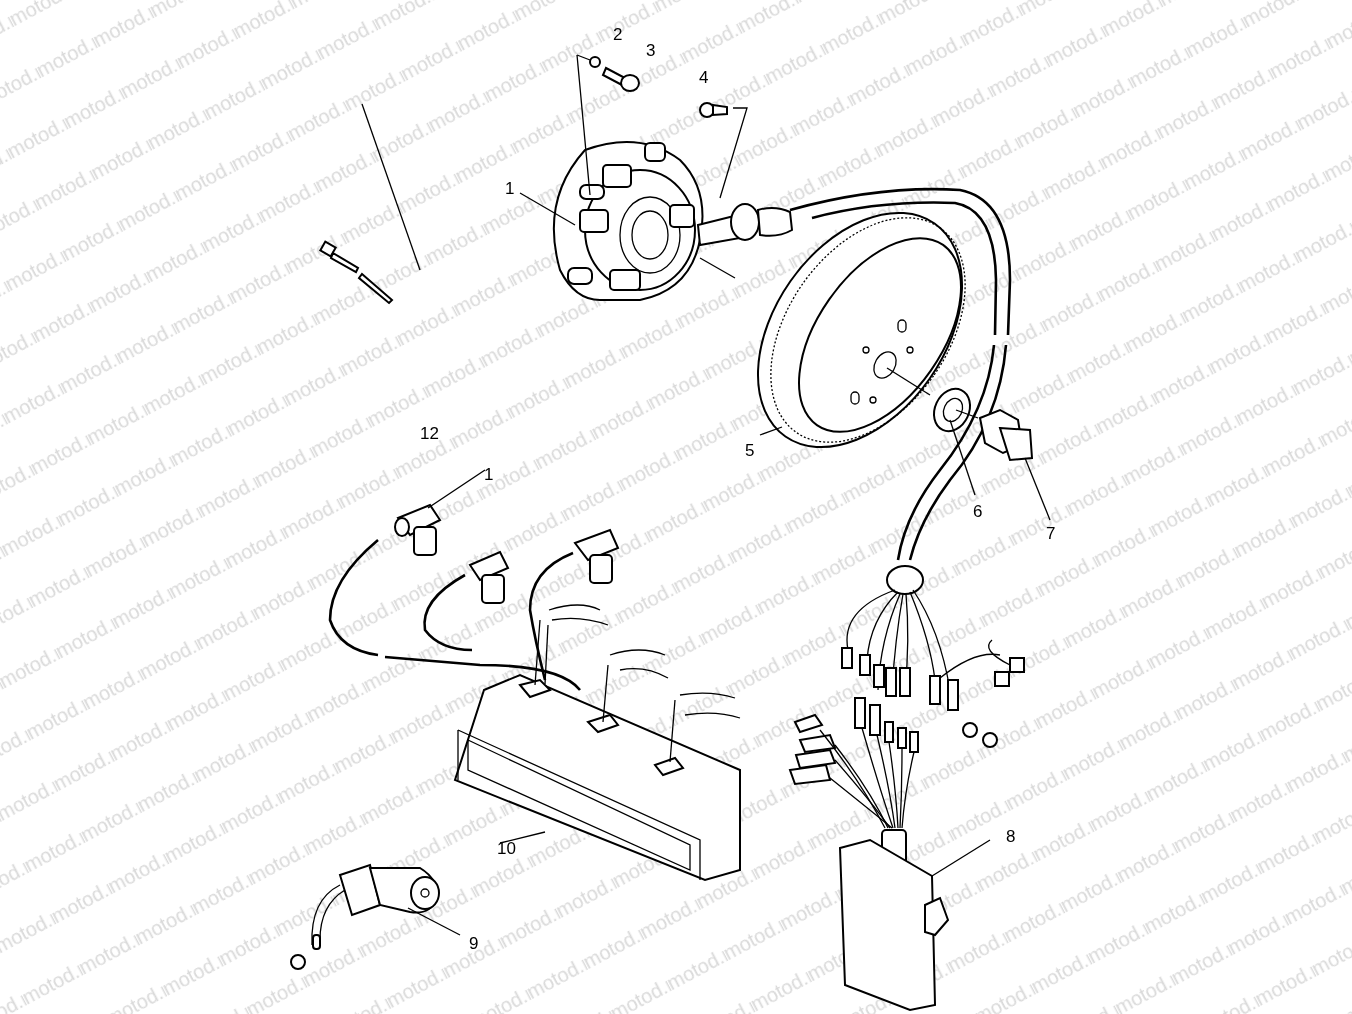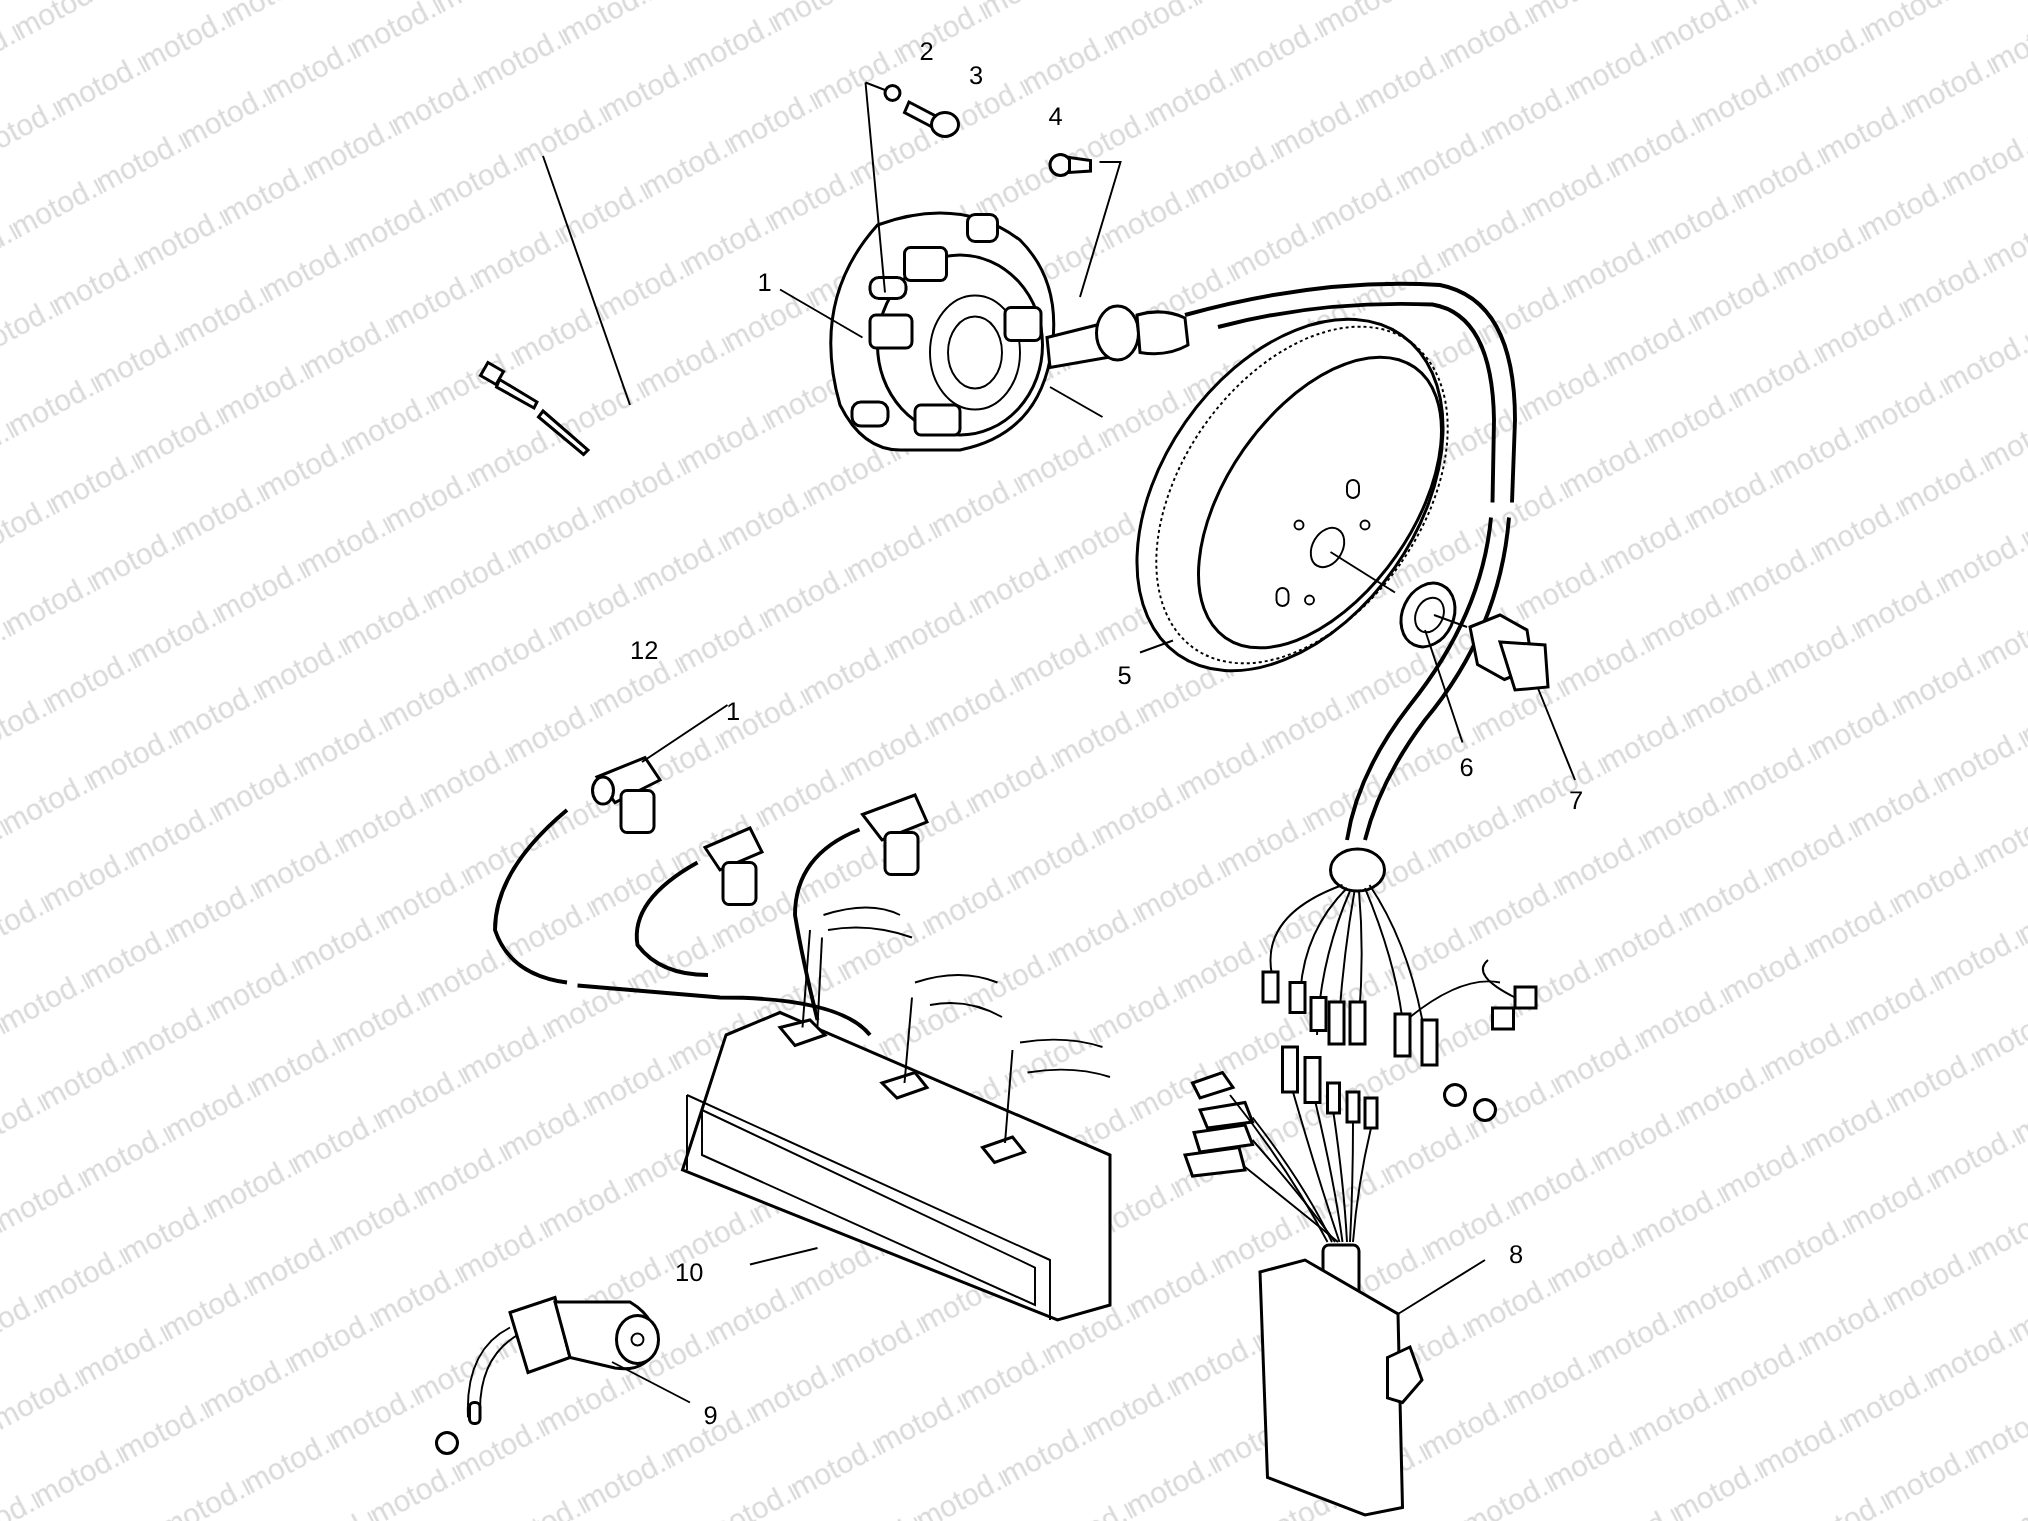--- a/index.html
+++ b/index.html
@@ -207,15 +207,15 @@
 
 <div class="lbl" style="left:505px;top:180px;">1</div>
 <div class="lbl" style="left:613px;top:26px;">2</div>
 <div class="lbl" style="left:646px;top:42px;">3</div>
 <div class="lbl" style="left:699px;top:69px;">4</div>
 <div class="lbl" style="left:745px;top:442px;">5</div>
 <div class="lbl" style="left:973px;top:503px;">6</div>
 <div class="lbl" style="left:1046px;top:525px;">7</div>
 <div class="lbl" style="left:1006px;top:828px;">8</div>
 <div class="lbl" style="left:469px;top:935px;">9</div>
-<div class="lbl" style="left:450px;top:840px;">10</div>
+<div class="lbl" style="left:497px;top:840px;">10</div>
 <div class="lbl" style="left:484px;top:466px;">1</div>
 <div class="lbl" style="left:420px;top:425px;">12</div>
 
 </body></html>

